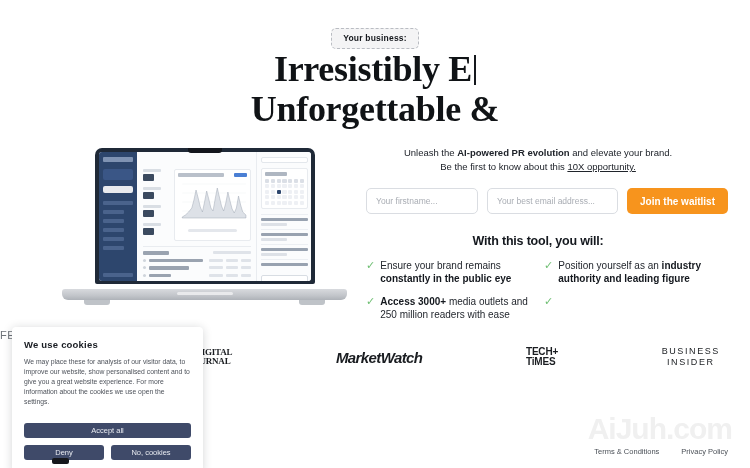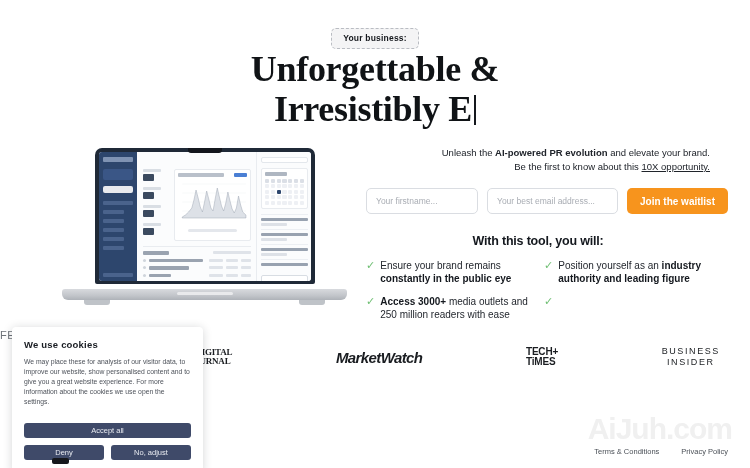--- a/index.html
+++ b/index.html
@@ -114,21 +114,21 @@
   .base-notch {
     position: absolute; left: 50%; transform: translateX(-50%); top: 3px;
     width: 56px; height: 3px; background: #e9eaec; border-radius: 2px;
   }
   .foot { position: absolute; bottom: 1px; height: 5px; width: 26px; background: #bfc3c8; border-radius: 0 0 3px 3px; }
   .foot.l { left: 22px; }
   .foot.r { right: 22px; }
 
   
   .rcol { position: absolute; left: 366px; top: 146px; width: 344px; }
-  .lede { text-align: right; font-size: 9.5px; color: #20242b; line-height: 14px; }
+  .lede { text-align: center; font-size: 9.5px; color: #20242b; line-height: 14px; }
   .lede b { font-weight: bold; }
   .lede a { color: #20242b; text-decoration: underline; }
 
   .form { display: flex; gap: 9px; margin-top: 14px; align-items: stretch; }
   .field {
     height: 26px; border: 1px solid #dadde2; border-radius: 5px;
     background: #fff; padding: 0 9px; font-size: 8.5px; color: #3a3f47;
     font-family: "Liberation Sans", sans-serif;
   }
   .field::placeholder { color: #a9adb4; }
@@ -203,24 +203,24 @@
 <body>
 
 <div id="page">
 
   <div class="badge-wrap">
     <span class="badge">Your business:</span>
   </div>
 
   <h1 class="headline">
     <span class="hl-line">
-      <span class="hl-mark">Unforgettable &amp;</span>
+      <span>Irresistibly E</span><span class="caret"></span>
     </span>
     <span class="hl-line">
-      <span>Irresistibly E</span><span class="caret"></span>
+      <span class="hl-mark">Unforgettable &amp;</span>
     </span>
   </h1>
 
   <div class="laptop">
     <div class="lid">
       <div class="notch"></div>
       <div class="screen">
 
         <div class="dash-side">
           <div class="dash-logo"></div>
@@ -439,19 +439,19 @@
     <span>Privacy Policy</span>
   </div>
 
   <div class="cookie">
     <h3>We use cookies</h3>
     <p>We may place these for analysis of our visitor data, to improve our website, show personalised content and to give you a great website experience. For more information about the cookies we use open the settings.</p>
     <div class="cookie-btns">
       <button class="cbtn">Accept all</button>
       <div class="cbtn-row">
         <button class="cbtn">Deny</button>
-        <button class="cbtn">No, adjust</button>
+        <button class="cbtn">No, cookies</button>
       </div>
     </div>
   </div>
   <div class="cookie-fab"></div>
 
 </div>
 
 </body></html>

